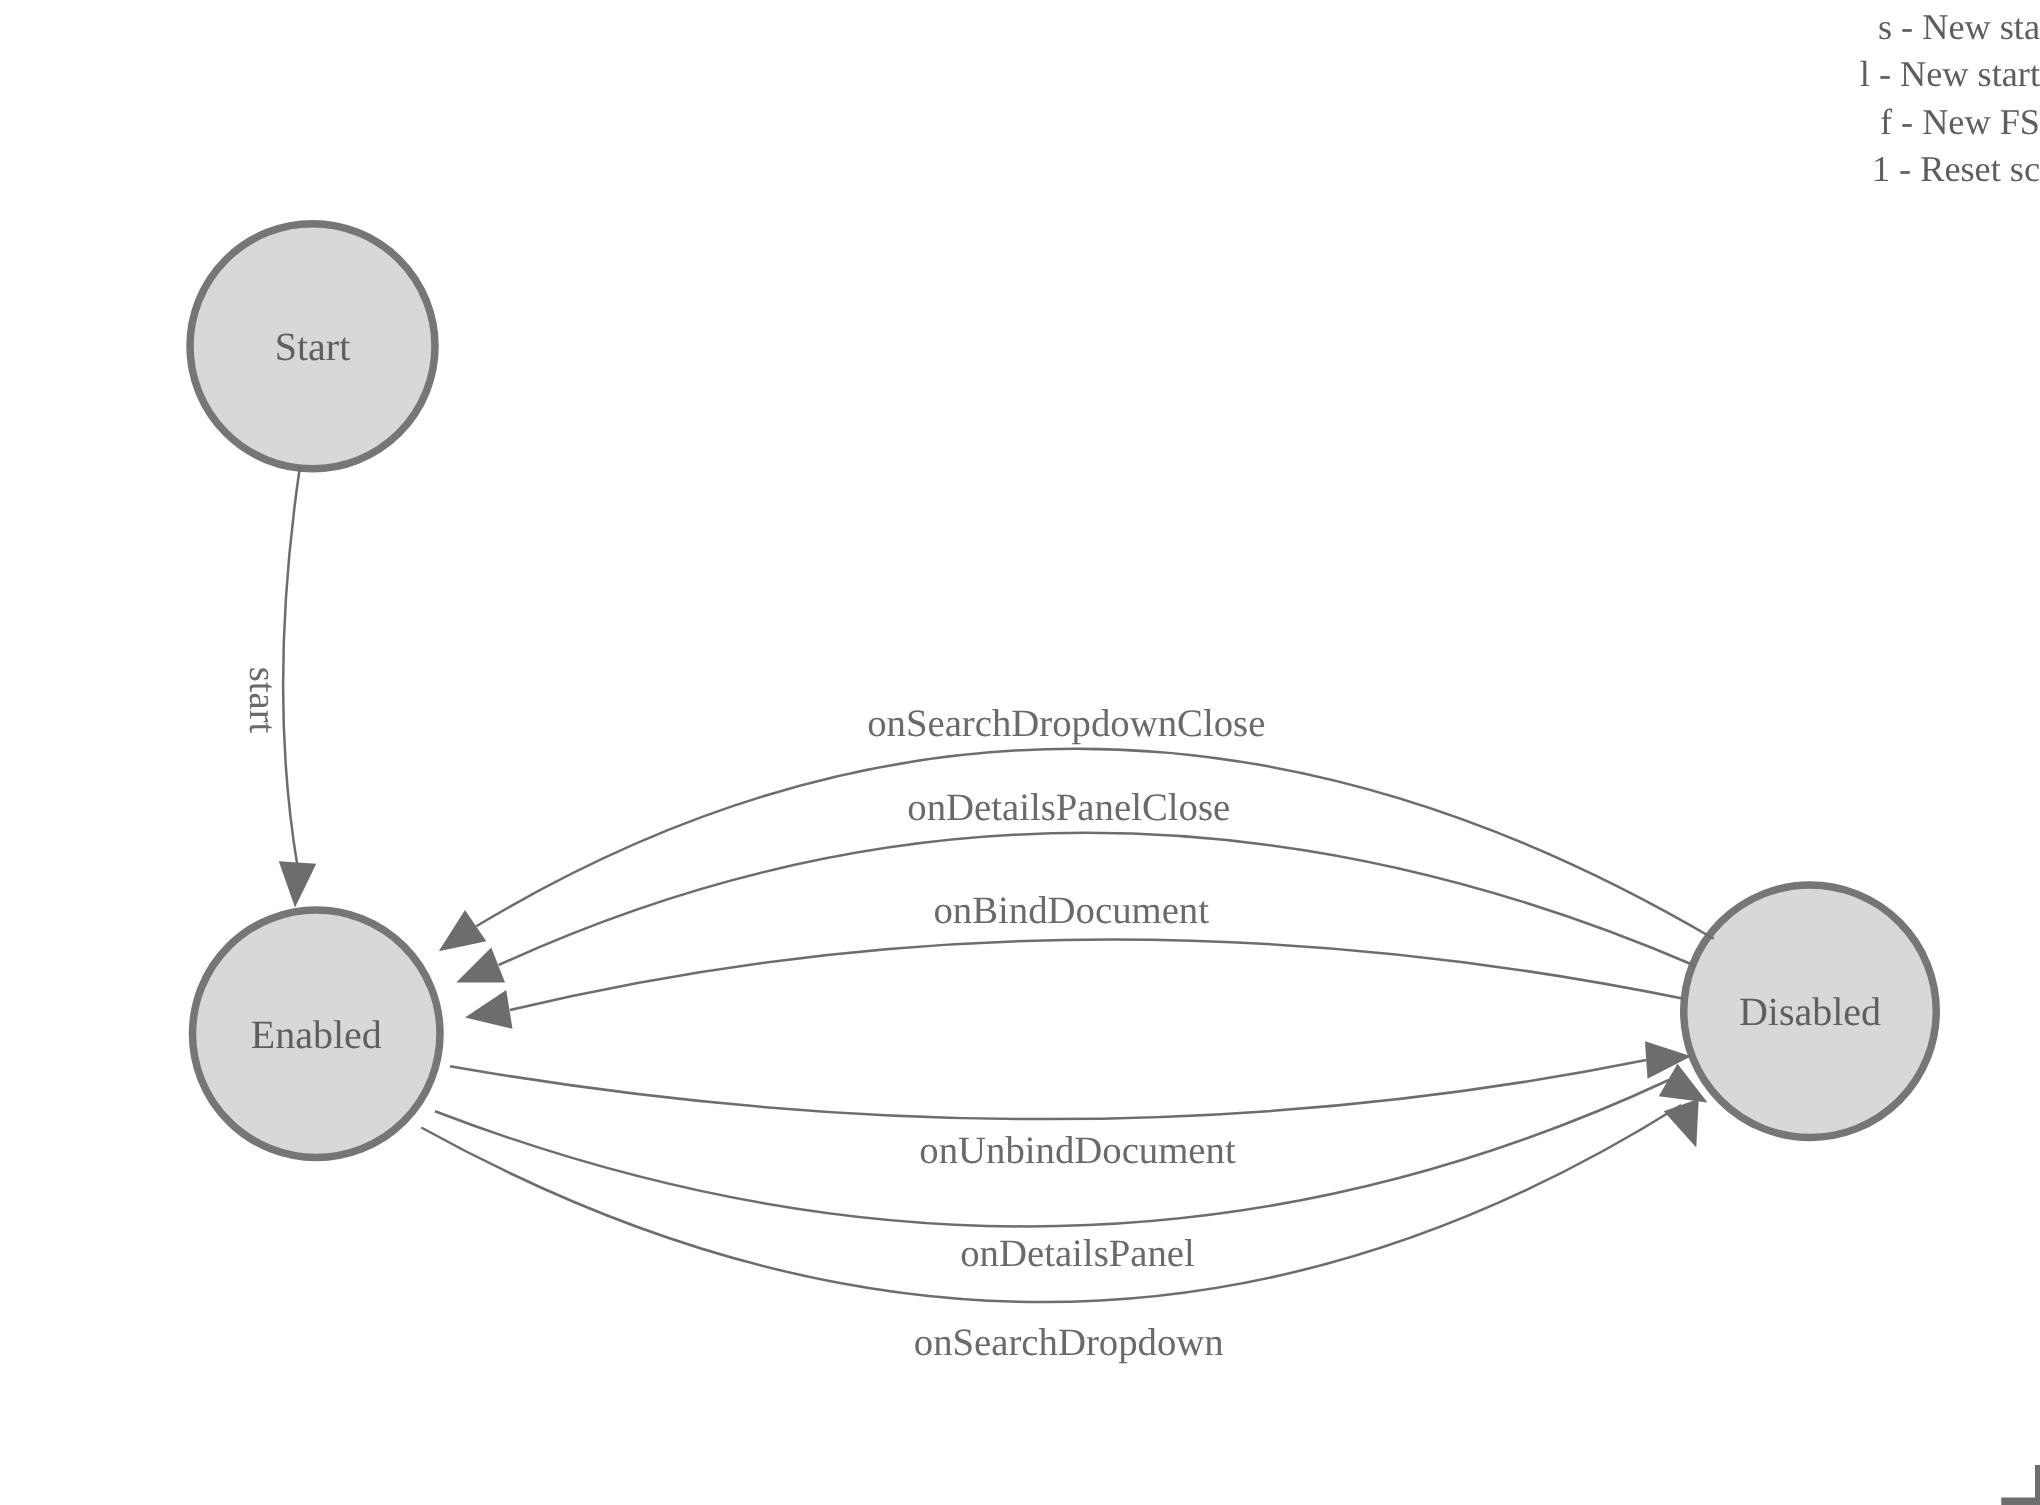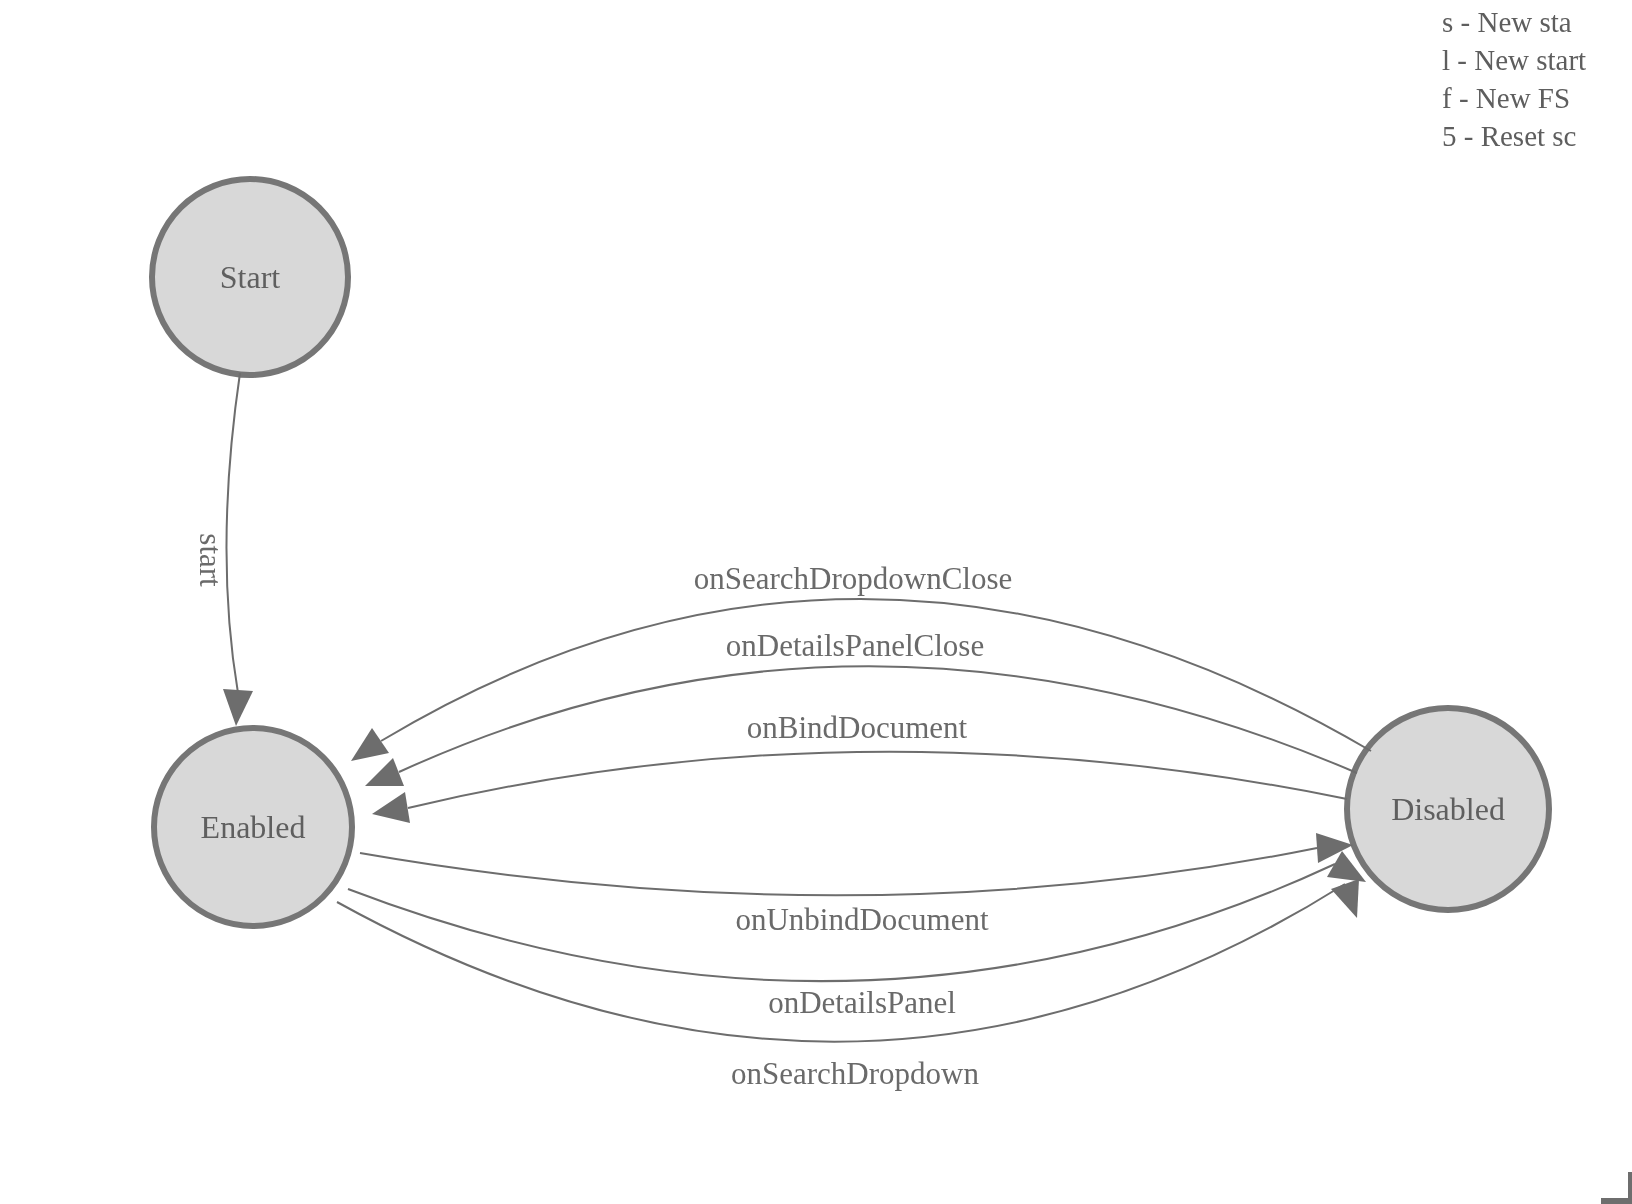--- a/index.html
+++ b/index.html
@@ -54,20 +54,21 @@
     top: 3px;
     width: 190px;
     overflow: hidden;
     font-size: 29px;
     line-height: 38px;
     color: #5e5e5e;
     white-space: nowrap;
   }
   .legend div {
     height: 38px;
+    text-align: right;
   }
   .scroll-thumb {
     position: absolute;
     background: #6e6e6e;
   }
   .scroll-thumb.vertical {
     left: 1628px;
     top: 1172px;
     width: 4px;
     height: 32px;
@@ -141,19 +142,19 @@
       <path class="edge" d="M 337 902 Q 858 1190 1345 884"></path>
       <polygon class="arrowhead" points="1357,918 1331,889 1359,879"></polygon>
       <text class="edge-label" x="855" y="1084">onSearchDropdown</text>
     </g>
   </svg>
 
   <div class="legend">
     <div>s - New sta</div>
     <div>l - New start</div>
     <div>f - New FS</div>
-    <div>5 - Reset sc</div>
+    <div>1 - Reset sc</div>
   </div>
 
   <div class="scroll-thumb vertical"></div>
   <div class="scroll-thumb horizontal"></div>
 
 </div>
 
 </body></html>

